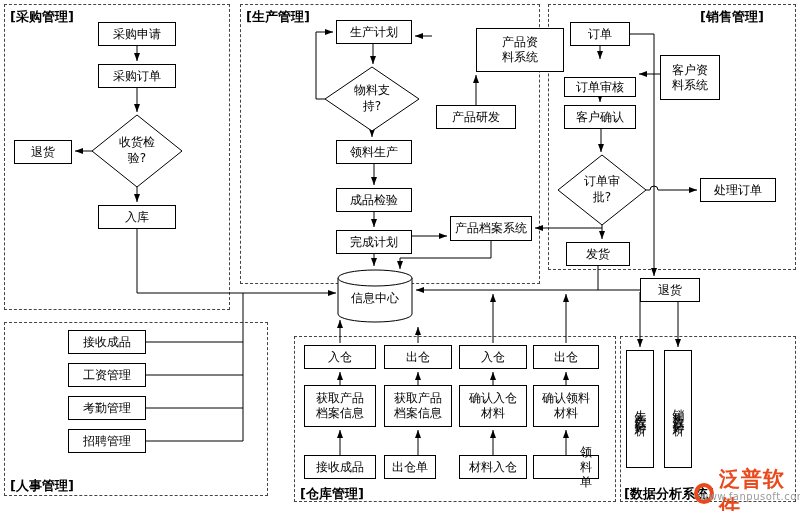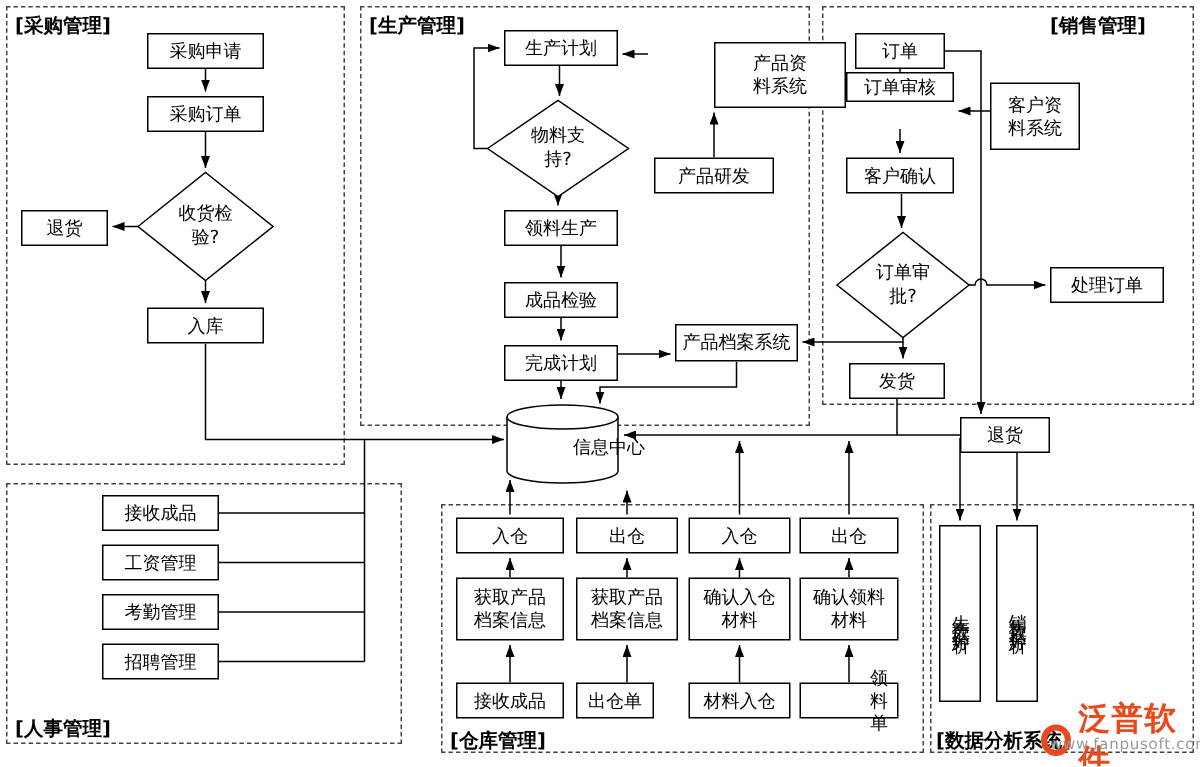--- a/index.html
+++ b/index.html
@@ -12,21 +12,21 @@
   .node { position:absolute; border:1px solid #000; background:#fff; display:flex; align-items:center;
           justify-content:center; text-align:center; font-size:12px; line-height:1.25; z-index:2; padding:2px 4px; }
   .node.b { padding:2px 8px; }
   .node.p14 { padding:2px 24px;margin-left:44px; }
   .node.p6 { padding:2px 6px; }
   .dtext { position:absolute; z-index:2; font-size:12px; line-height:1.3; text-align:center;
            display:flex; align-items:center; justify-content:center; }
   .vnode { position:absolute; border:1px solid #000; background:#fff; writing-mode:vertical-rl;
            text-orientation:upright; font-size:12px; letter-spacing:3px; display:flex; align-items:center;
            justify-content:center; z-index:2; }
-  .cyl-label { position:absolute; z-index:2; font-size:12px; text-align:center;margin-left:31px; }
+  .cyl-label { position:absolute; z-index:2; font-size:12px; text-align:center; }
   .logo { position:absolute; z-index:4; display:flex; align-items:center; gap:5px; }
   .logo-mark { width:21px; height:21px; border:4px solid #e8491d; border-radius:50%; display:inline-block; }
   .logo-text { color:#e8491d; font-size:21px; font-weight:bold; letter-spacing:1px; }
   .logo-url { position:absolute; color:#9a9a9a; font-size:10px; z-index:4; letter-spacing:.5px; }
 </style>
 </head>
 <body>
 
 <div id="canvas">
 
@@ -119,21 +119,21 @@
   <div class="node" style="left:336px;top:20px;width:76px;height:24px;">生产计划</div>
   <div class="node p14" style="left:432px;top:28px;width:88px;height:44px;">产品资料系统</div>
   <div class="node" style="left:436px;top:105px;width:80px;height:24px;">产品研发</div>
   <div class="node" style="left:336px;top:140px;width:76px;height:24px;">领料生产</div>
   <div class="node" style="left:336px;top:188px;width:76px;height:24px;">成品检验</div>
   <div class="node" style="left:336px;top:230px;width:76px;height:24px;">完成计划</div>
   <div class="node" style="left:450px;top:216px;width:82px;height:25px;">产品档案系统</div>
   <div class="dtext" style="left:350px;top:83px;width:44px;height:32px;">物料支持?</div>
 
   <div class="node" style="left:570px;top:22px;width:60px;height:24px;">订单</div>
-  <div class="node" style="left:564px;top:48px;width:72px;height:20px;">订单审核</div>
+  <div class="node" style="left:564px;top:77px;width:72px;height:20px;">订单审核</div>
   <div class="node p6" style="left:660px;top:55px;width:60px;height:45px;">客户资料系统</div>
   <div class="node" style="left:564px;top:105px;width:72px;height:24px;">客户确认</div>
   <div class="node" style="left:700px;top:178px;width:76px;height:24px;">处理订单</div>
   <div class="node" style="left:566px;top:242px;width:64px;height:24px;">发货</div>
   <div class="node" style="left:640px;top:278px;width:60px;height:24px;">退货</div>
   <div class="dtext" style="left:580px;top:174px;width:44px;height:32px;">订单审批?</div>
 
   <div class="cyl-label" style="left:338px;top:290px;width:74px;">信息中心</div>
 
   <div class="node" style="left:68px;top:330px;width:78px;height:24px;">接收成品</div>

